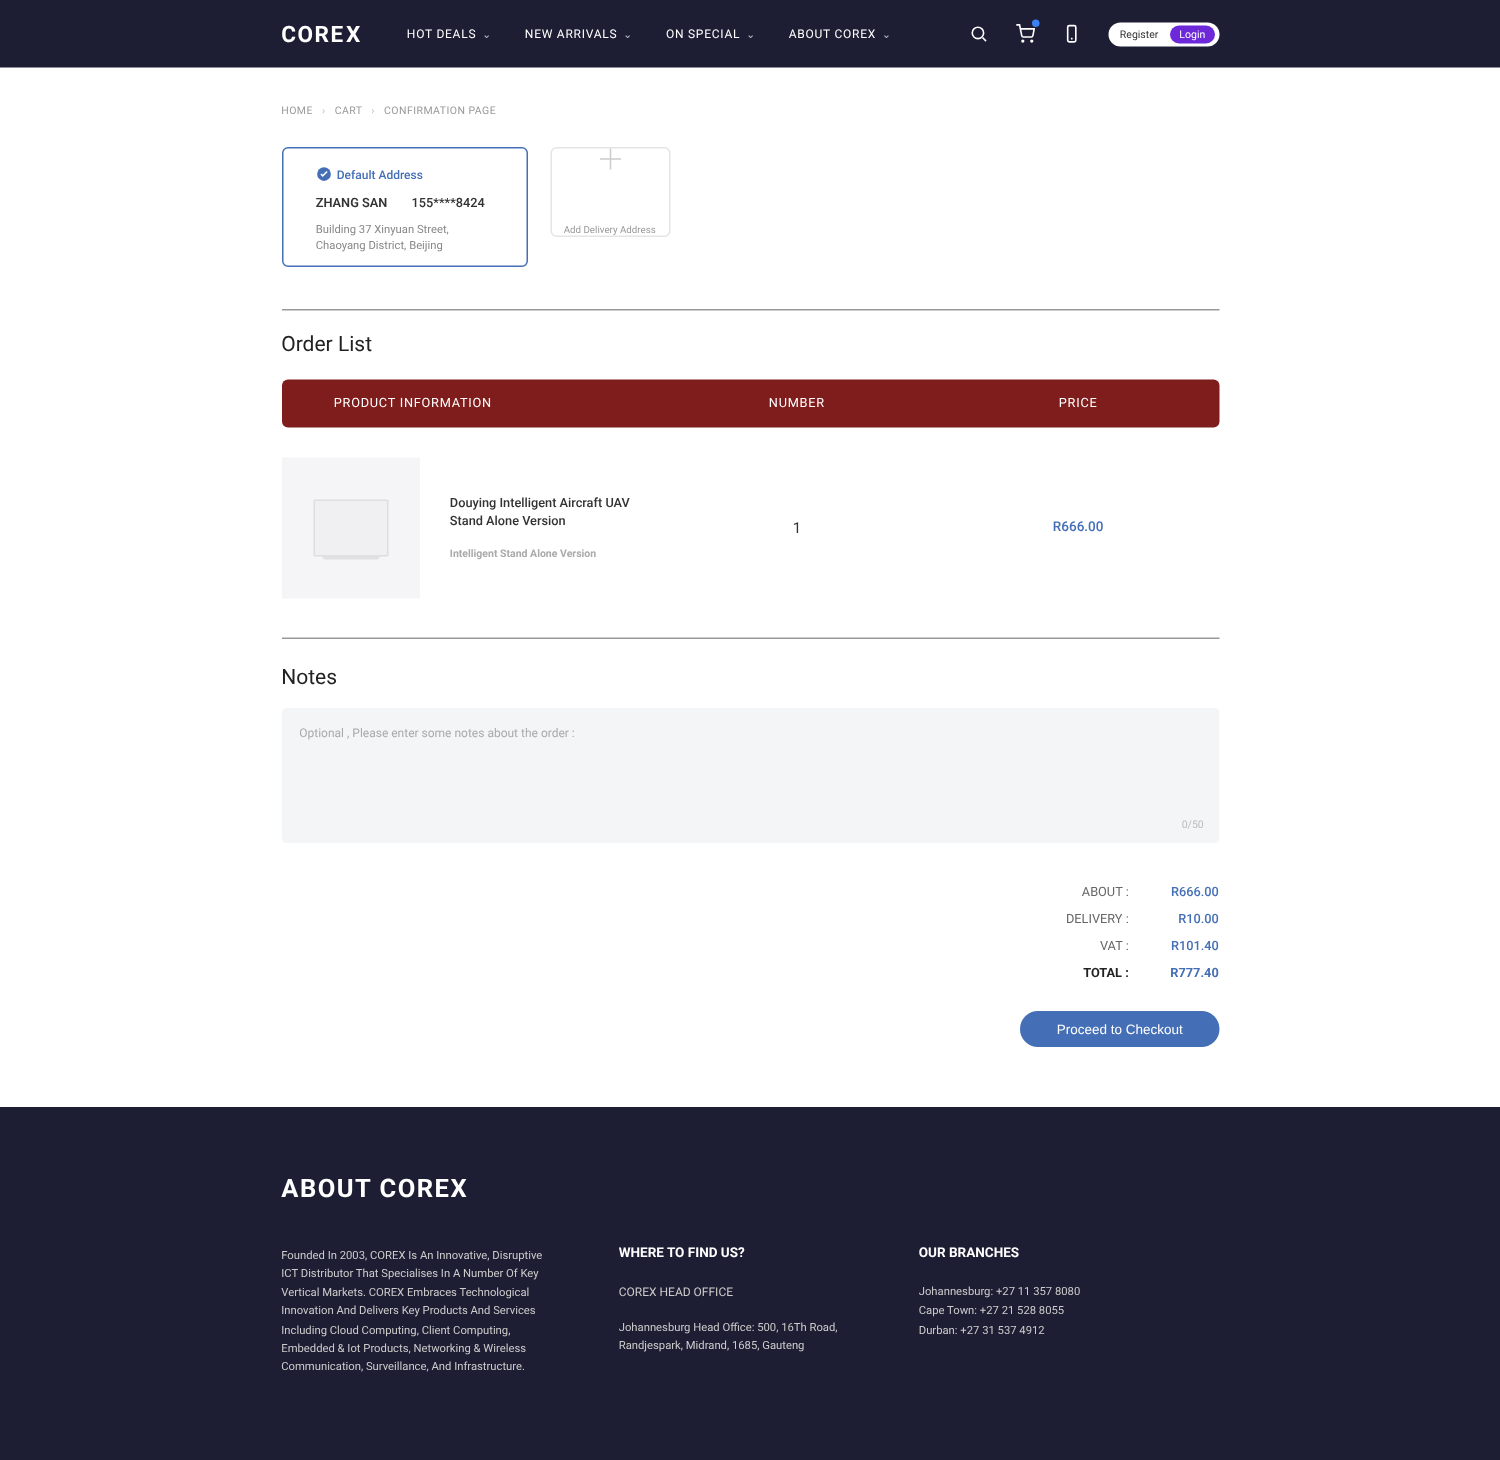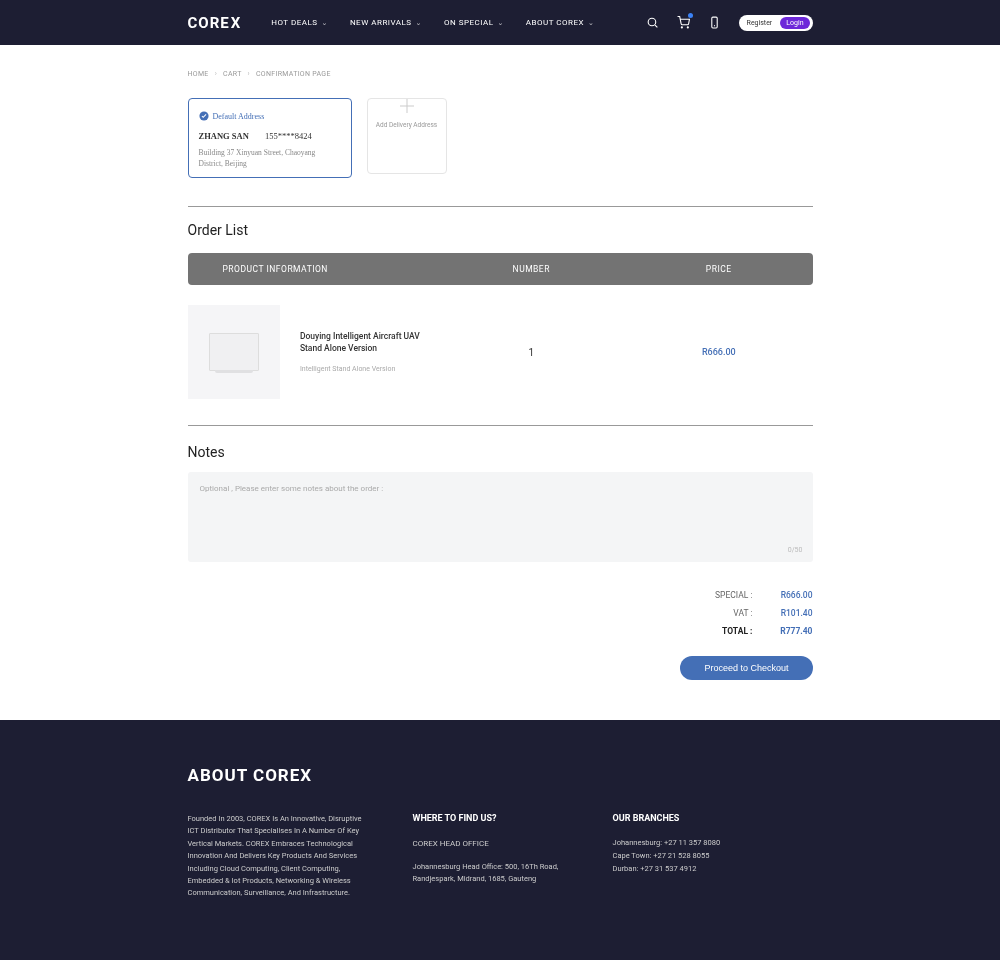--- a/index.html
+++ b/index.html
@@ -13,44 +13,44 @@
   .chev { font-size:7px; opacity:.7;}
   .header-right { display:flex; align-items:center; gap:18px; }
   .icon { color:#fff; width:13px; height:13px; display:inline-block; }
   .auth { background:#fff; border-radius:10px; padding:2px 3px; display:flex; align-items:center; gap:3px; font-size:7px; }
   .auth .reg { background:#fff; color:#333; border-radius:8px; padding:1px 5px; }
   .auth .login { background:#6d28d9; color:#fff; border-radius:8px; padding:2px 6px; }
   .container { width:625px; margin:0 auto; }
   .crumbs { font-size:7px; color:#999; padding:25px 0 10px; letter-spacing:.3px; }
   .crumbs .sep { margin:0 4px; color:#bbb; }
   .addr-row { display:flex; gap:15px; margin-top:10px; }
-  .addr-card { width:164px; height:80px; border:1.5px solid #446fb6; border-radius:4px; padding:12px 10px;font-family:Liberation Serif, serif; }
+  .addr-card { width:164px; height:80px; border:1.5px solid #446fb6; border-radius:4px; padding:12px 22px; }
   .addr-card .def { color:#446fb6; font-size:8px; display:flex; align-items:center; gap:4px; font-weight:500; }
   .addr-card .name-row { margin-top:10px; font-size:8.5px; font-weight:600; }
   .addr-card .phone { margin-left:14px; font-weight:500; }
   .addr-card .addr-text { font-size:7.5px; color:#888; margin-top:6px; line-height:1.5; }
-  .add-card { width:80px; height:76px; border:1px solid #e5e5e5; border-radius:4px; display:flex; flex-direction:column; align-items:center; justify-content:flex-start; gap:8px; cursor:pointer; }
+  .add-card { width:80px; height:60px; border:1px solid #e5e5e5; border-radius:4px; display:flex; flex-direction:column; align-items:center; justify-content:space-between; gap:8px; cursor:pointer; }
   .plus { width:14px; height:14px; position:relative; }
   .plus::before, .plus::after { content:""; position:absolute; background:#ccc; }
   .plus::before { left:50%; top:0; width:1px; height:100%; transform:translateX(-50%); }
   .plus::after { top:50%; left:0; height:1px; width:100%; transform:translateY(-50%); }
   .add-card .lbl { font-size:6.5px; color:#999; }
   .hr { border:none; border-top:1px solid #999; margin:28px 0 15px; }
   .section-title { font-size:14px; font-weight:400; color:#222; }
-  .table-head { background:#737373; color:#fff; border-radius:4px; height:32px; display:flex; align-items:center; font-size:8.5px; letter-spacing:.5px; margin-top:15px; }
+  .table-head { background:#7f1d1d; color:#fff; border-radius:4px; height:32px; display:flex; align-items:center; font-size:8.5px; letter-spacing:.5px; margin-top:15px; }
   .col-info { flex:0 0 40%; padding-left:35px; }
   .col-num { flex:0 0 30%; text-align:center; }
   .col-price { flex:0 0 30%; text-align:center; }
   .order-row { display:flex; align-items:center; padding:20px 0; }
   .prod { flex:0 0 40%; display:flex; align-items:center; gap:20px; }
   .prod-img { width:94px; height:94px; background:#f5f5f7; display:flex; align-items:center; justify-content:center; }
   .prod-img-inner { width:50px; height:38px; background:#f0f0f2; border:1px solid #ddd; border-radius:1px; position:relative; }
   .prod-img-inner::after{ content:""; position:absolute; bottom:-3px; left:5px; right:5px; height:3px; background:#e0e0e2; border-radius:0 0 2px 2px;}
   .prod-info .pname { font-size:8.5px; font-weight:500; line-height:1.4; color:#333; max-width:140px; }
-  .prod-info .psub { font-size:7px; color:#aaa; margin-top:10px; }
+  .prod-info .psub { font-size:7px; color:#aaa; margin-top:10px;font-weight:bold; }
   .qty { flex:0 0 30%; text-align:center; font-size:10px; color:#333; }
   .price { flex:0 0 30%; text-align:center; font-size:9px; color:#446fb6; font-weight:500; }
   .hr2 { border:none; border-top:1px solid #999; margin:6px 0 18px; }
   .notes-box { background:#f4f5f6; border-radius:3px; min-height:90px; padding:12px; font-size:8px; color:#aaa; margin-top:12px; position:relative; }
   .notes-count { position:absolute; bottom:8px; right:10px; font-size:7px; color:#bbb; }
   .totals { margin-top:28px; }
   .total-row { display:flex; justify-content:flex-end; align-items:center; font-size:8.5px; margin-bottom:8px; }
   .total-row .lbl { color:#666; text-align:right; }
   .total-row .val { color:#446fb6; width:50px; text-align:right; margin-left:10px; font-weight:500; }
   .total-row.grand .lbl { font-weight:700; color:#222; }
@@ -182,22 +182,26 @@
   <hr class="hr2">
 
   <div class="section-title">Notes</div>
   <div class="notes-box">
     <span>Optional , Please enter some notes about the order :</span>
     <span class="notes-count">0/50</span>
   </div>
 
   <div class="totals">
     <div class="total-row">
-        <span class="lbl">SPECIAL :</span>
+        <span class="lbl">ABOUT :</span>
         <span class="val">R666.00</span>
+      </div>
+    <div class="total-row">
+        <span class="lbl">DELIVERY :</span>
+        <span class="val">R10.00</span>
       </div>
     <div class="total-row">
         <span class="lbl">VAT :</span>
         <span class="val">R101.40</span>
       </div>
     <div class="total-row grand">
         <span class="lbl">TOTAL :</span>
         <span class="val">R777.40</span>
       </div>
   </div>

